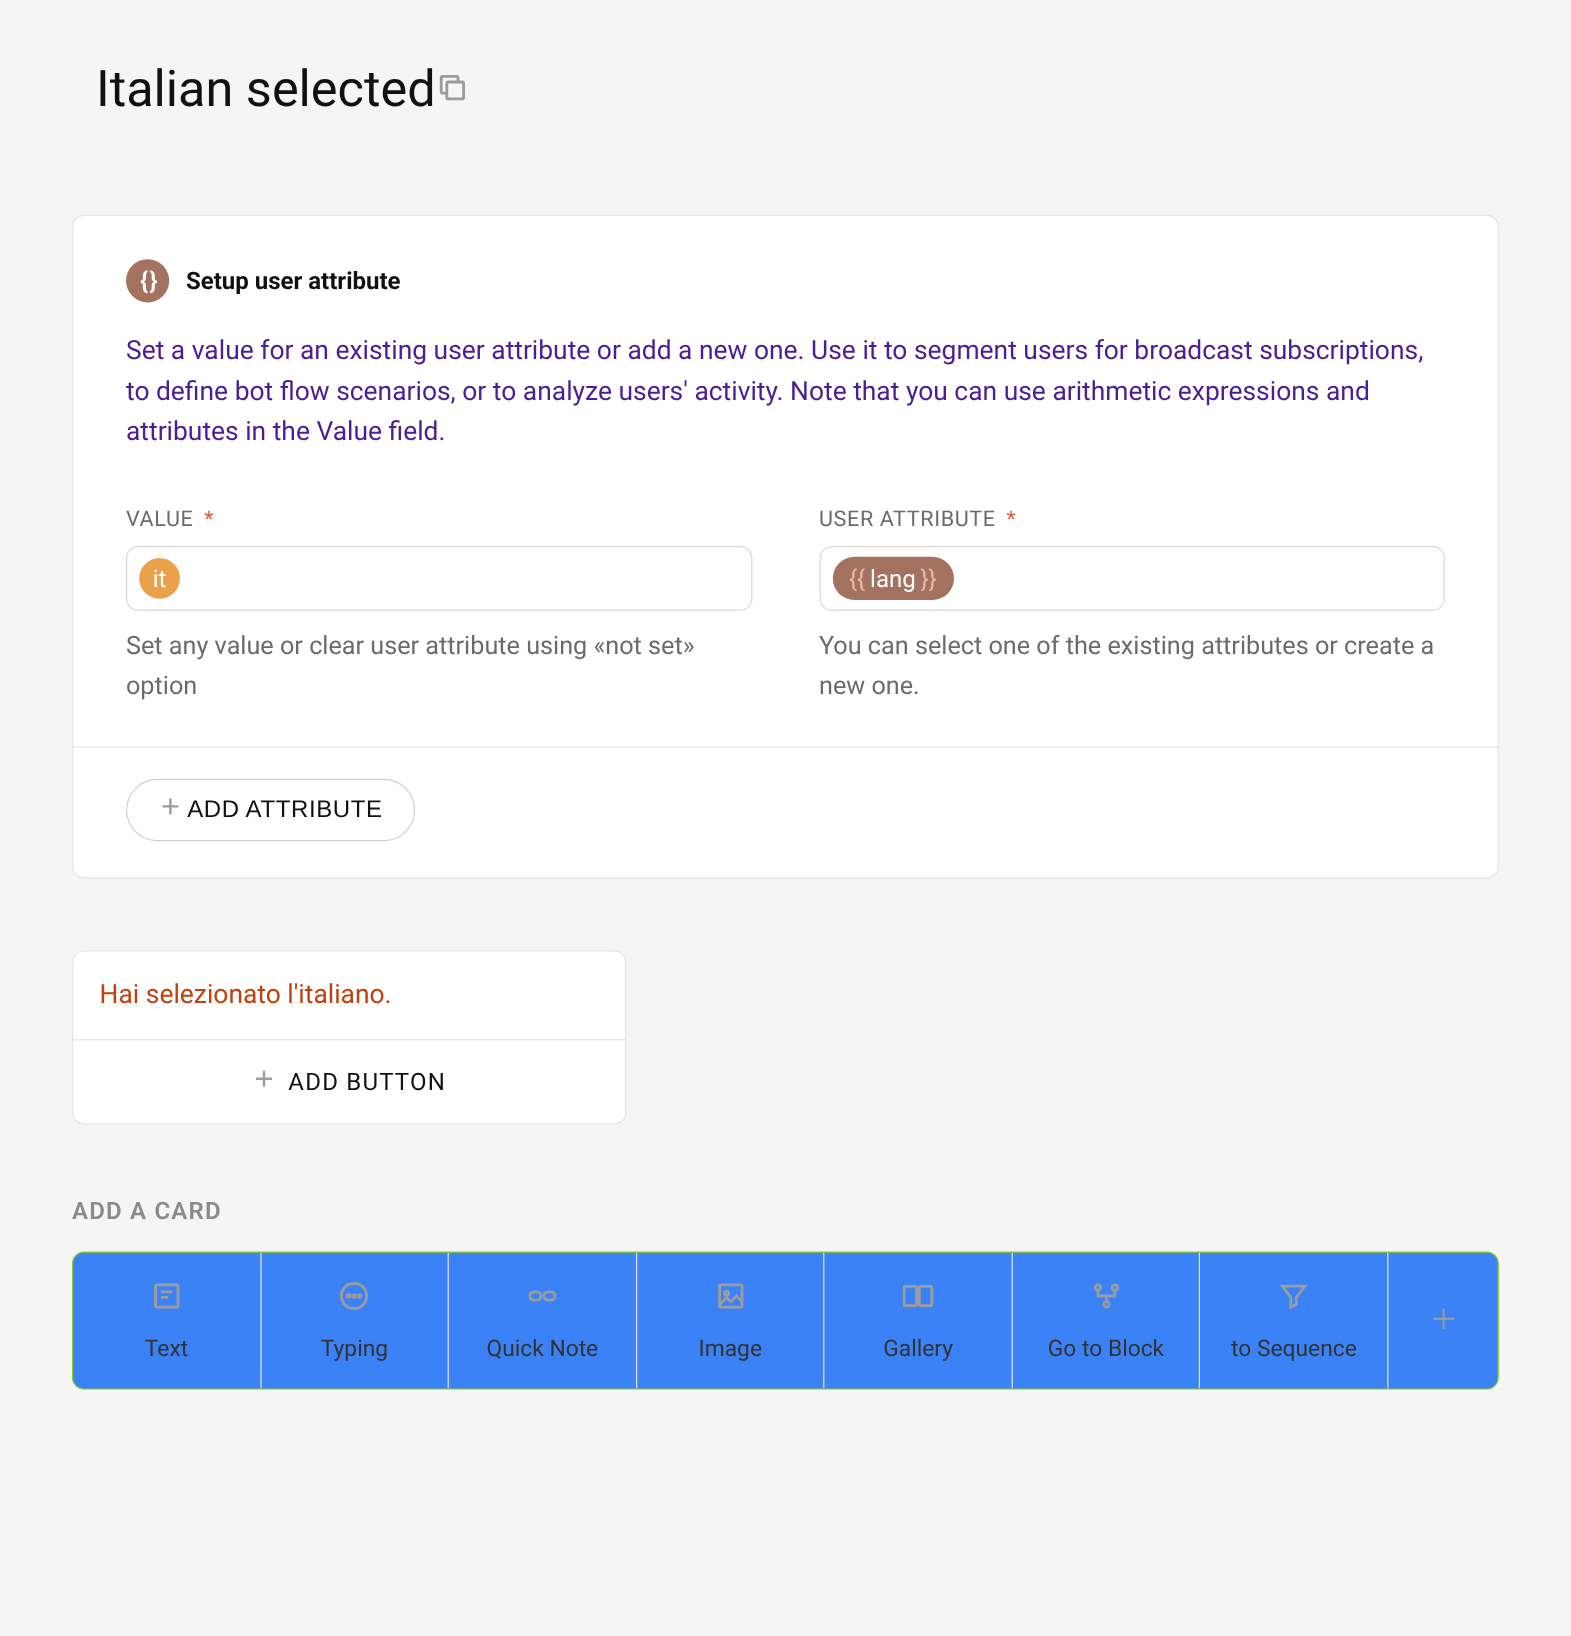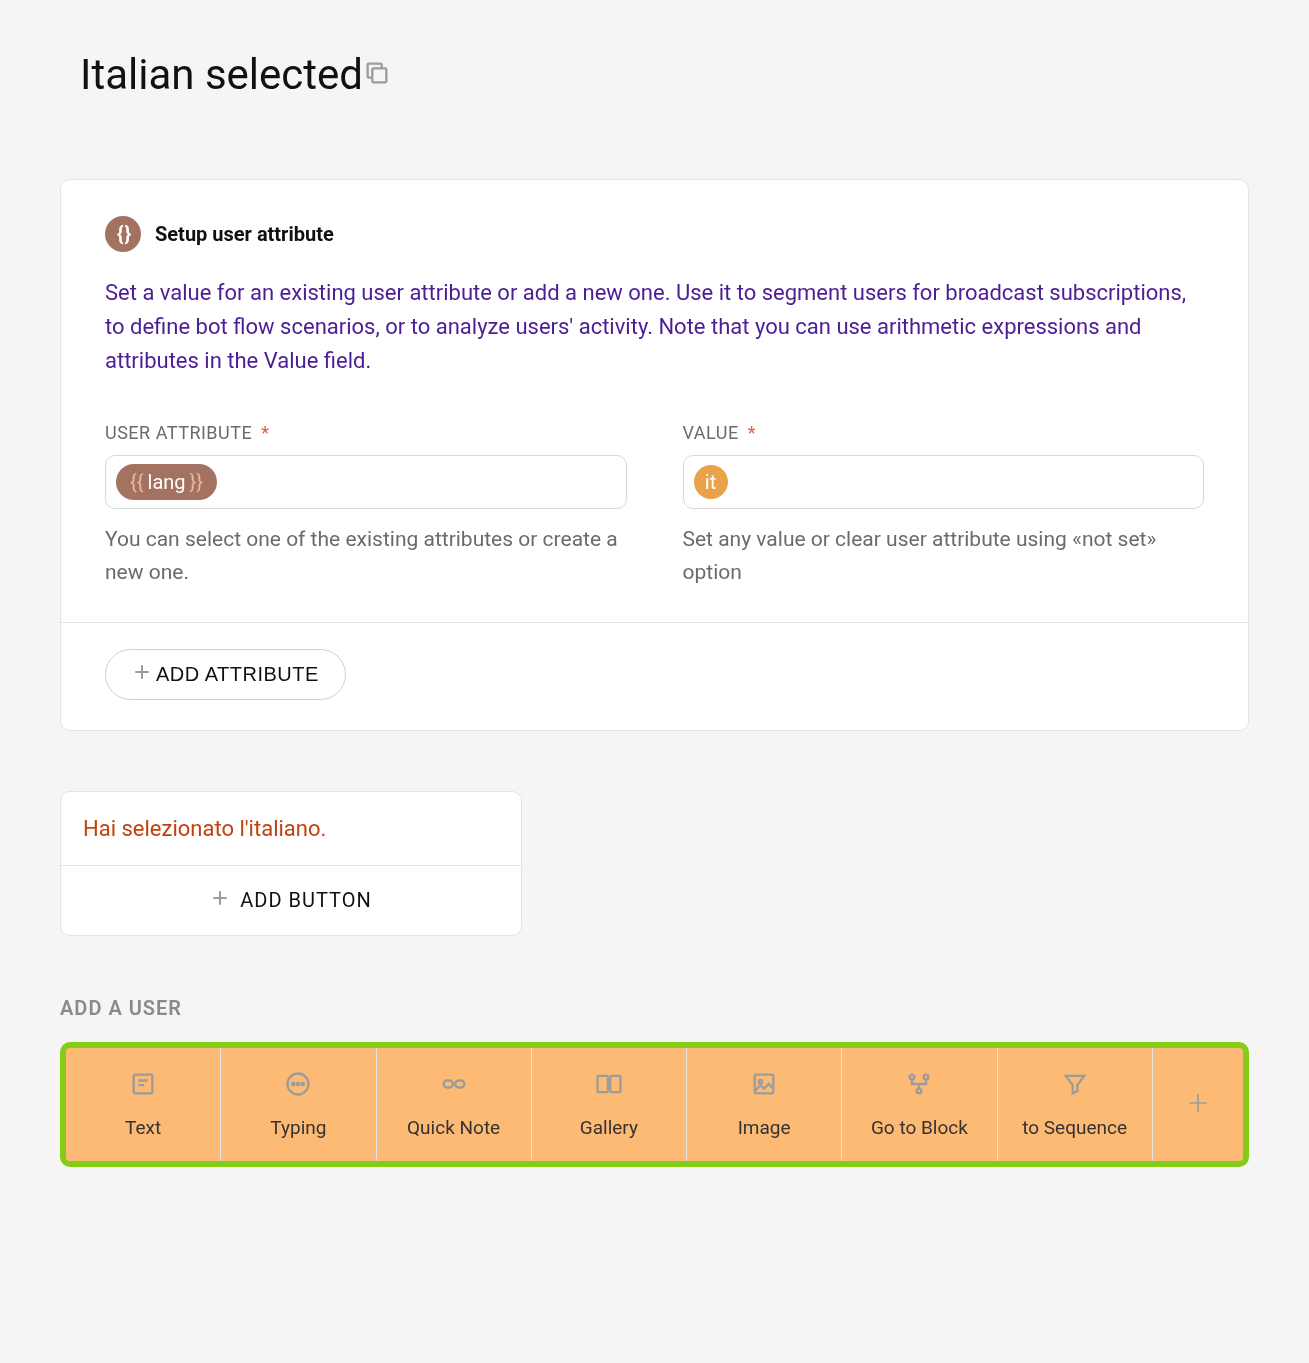--- a/index.html
+++ b/index.html
@@ -171,22 +171,22 @@
     .add-card-label {
       font-size: 20px;
       letter-spacing: 1px;
       color: #8a8a8a;
       font-weight: 600;
       margin-bottom: 22px;
     }
 
     .toolbar {
       display: flex;
-      background: #fdba74;
-      border: 6px solid #84cc16;
+      background: #3b82f6;
+      border: 1px solid #84cc16;
       border-radius: 10px;
       overflow: hidden;
     }
     .toolbar-item {
       flex: 1;
       border-right: 1px solid #e4e4e4;
       display: flex;
       flex-direction: column;
       align-items: center;
       justify-content: center;
@@ -213,44 +213,44 @@
 </div>
 
 <div class="card setup-card">
   <div class="setup-header">
     <span class="braces-badge">{ }</span>
     <div class="setup-title">Setup user attribute</div>
   </div>
   <p class="setup-desc">Set a value for an existing user attribute or add a new one. Use it to segment users for broadcast subscriptions, to define bot flow scenarios, or to analyze users' activity. Note that you can use arithmetic expressions and attributes in the Value field.</p>
 
   <div class="attr-row">
+    <div class="attr-col">
+      <div class="field-label">
+        <span>VALUE</span>
+        <span class="req">*</span>
+      </div>
+      <div class="field-input">
+        <span class="chip-orange">it</span>
+      </div>
+      <div class="field-help">Set any value or clear user attribute using «not set» option</div>
+    </div>
     <div class="attr-col">
       <div class="field-label">
         <span>USER ATTRIBUTE</span>
         <span class="req">*</span>
       </div>
       <div class="field-input">
         <span class="chip-brown">
           <span class="delim">{{</span>
           <span>lang</span>
           <span class="delim">}}</span>
         </span>
       </div>
       <div class="field-help">You can select one of the existing attributes or create a new one.</div>
     </div>
-    <div class="attr-col">
-      <div class="field-label">
-        <span>VALUE</span>
-        <span class="req">*</span>
-      </div>
-      <div class="field-input">
-        <span class="chip-orange">it</span>
-      </div>
-      <div class="field-help">Set any value or clear user attribute using «not set» option</div>
-    </div>
   </div>
 
   <hr class="attr-divider">
 
   <div class="add-attr-wrap">
     <button class="pill-button">
       <span class="plus-icon">
         <svg width="20" height="20" viewBox="0 0 24 24" fill="none" stroke="currentColor" stroke-width="2.4">
             <line x1="12" y1="4" x2="12" y2="20"></line>
             <line x1="4" y1="12" x2="20" y2="12"></line>
@@ -267,21 +267,21 @@
     <span class="plus-icon">
       <svg width="20" height="20" viewBox="0 0 24 24" fill="none" stroke="currentColor" stroke-width="2.4">
           <line x1="12" y1="4" x2="12" y2="20"></line>
           <line x1="4" y1="12" x2="20" y2="12"></line>
         </svg>
     </span>
     <span>ADD BUTTON</span>
   </div>
 </div>
 
-<div class="add-card-label">ADD A USER</div>
+<div class="add-card-label">ADD A CARD</div>
 
 <div class="toolbar">
   <div class="toolbar-item">
     <span class="ti-icon">
       <svg width="28" height="28" viewBox="0 0 24 24" fill="none" stroke="currentColor" stroke-width="2">
           <rect x="4" y="4" width="16" height="16" rx="1"></rect>
           <line x1="8" y1="9" x2="16" y2="9"></line>
           <line x1="8" y1="13" x2="13" y2="13"></line>
         </svg>
     </span>
@@ -302,36 +302,36 @@
     <span class="ti-icon">
       <svg width="28" height="28" viewBox="0 0 24 24" fill="none" stroke="currentColor" stroke-width="2">
           <rect x="3" y="9" width="8" height="6" rx="3"></rect>
           <rect x="13" y="9" width="8" height="6" rx="3"></rect>
         </svg>
     </span>
     <span class="ti-label">Quick Note</span>
   </div>
   <div class="toolbar-item">
     <span class="ti-icon">
+      <svg width="28" height="28" viewBox="0 0 24 24" fill="none" stroke="currentColor" stroke-width="2">
+          <rect x="4" y="4" width="16" height="16" rx="1"></rect>
+          <circle cx="9" cy="10" r="1.5"></circle>
+          <path d="M4 18 l5 -5 3 3 4 -4 4 4"></path>
+        </svg>
+    </span>
+    <span class="ti-label">Image</span>
+  </div>
+  <div class="toolbar-item">
+    <span class="ti-icon">
       <svg width="30" height="28" viewBox="0 0 26 24" fill="none" stroke="currentColor" stroke-width="2">
           <rect x="3" y="5" width="9" height="14" rx="1"></rect>
           <rect x="14" y="5" width="9" height="14" rx="1"></rect>
         </svg>
     </span>
     <span class="ti-label">Gallery</span>
-  </div>
-  <div class="toolbar-item">
-    <span class="ti-icon">
-      <svg width="28" height="28" viewBox="0 0 24 24" fill="none" stroke="currentColor" stroke-width="2">
-          <rect x="4" y="4" width="16" height="16" rx="1"></rect>
-          <circle cx="9" cy="10" r="1.5"></circle>
-          <path d="M4 18 l5 -5 3 3 4 -4 4 4"></path>
-        </svg>
-    </span>
-    <span class="ti-label">Image</span>
   </div>
   <div class="toolbar-item">
     <span class="ti-icon">
       <svg width="28" height="28" viewBox="0 0 24 24" fill="none" stroke="currentColor" stroke-width="2">
           <circle cx="6" cy="6" r="2"></circle>
           <circle cx="18" cy="6" r="2"></circle>
           <circle cx="12" cy="18" r="2"></circle>
           <path d="M6 8 v4 h12 v-4"></path>
           <path d="M12 12 v4"></path>
         </svg>

